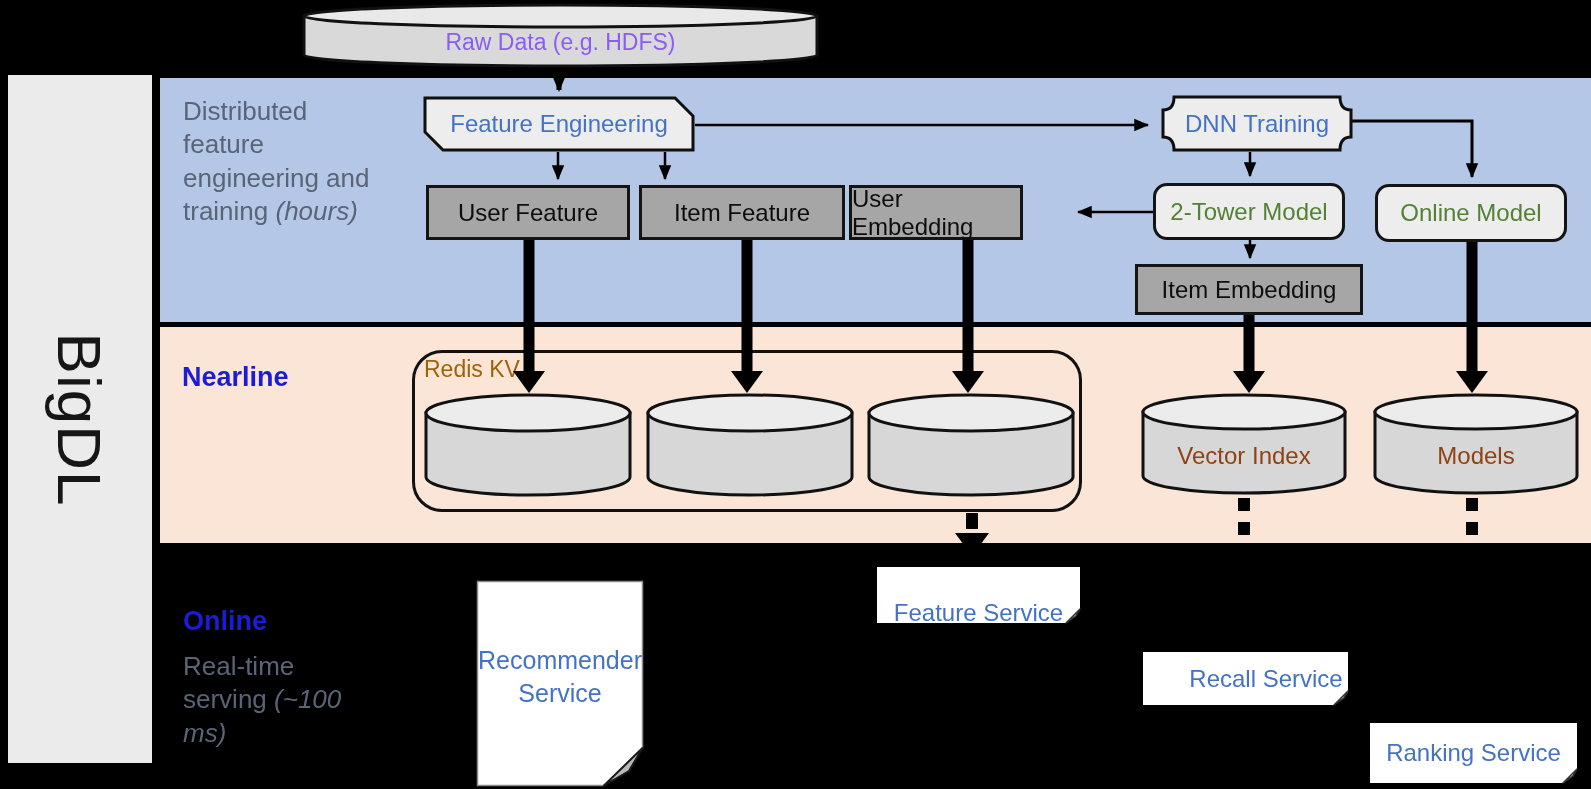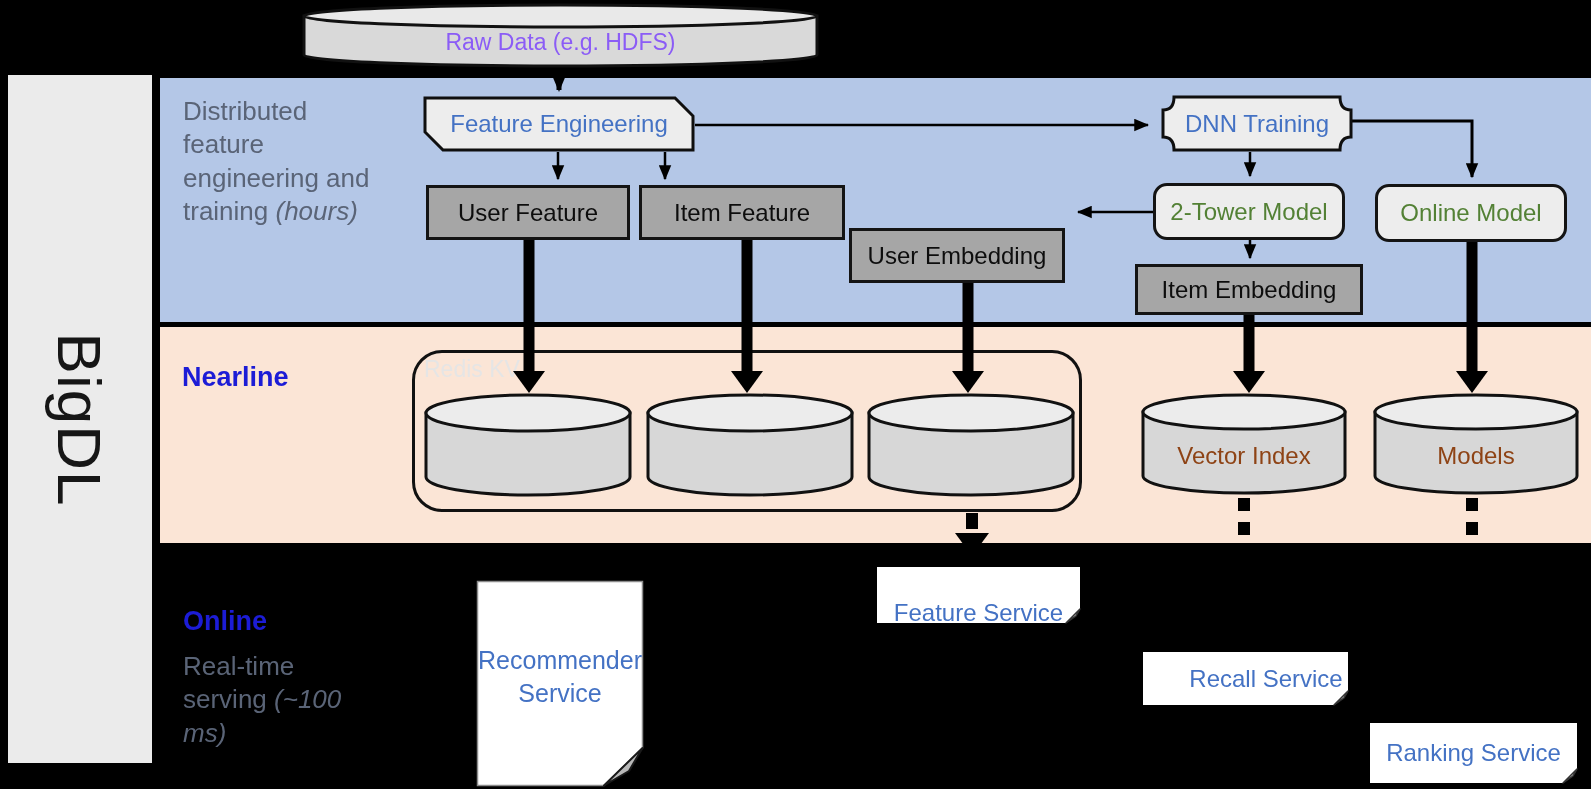--- a/index.html
+++ b/index.html
@@ -27,21 +27,21 @@
   .round{background:#ededed;border:3px solid #141414;border-radius:14px;box-sizing:border-box;
          display:flex;align-items:center;justify-content:center;font-size:24px;}
   .bluetext{color:#4472c4;}
   .greentext{color:#538135;}
   .browntext{color:#8e4315;}
   .blacktext{color:#8b5cf6;}
   .node svg{position:absolute;inset:0;overflow:visible;}
   
   .rediswrap{position:absolute;left:412px;top:350px;width:670px;height:162px;border:3px solid #111;
              border-radius:30px;box-sizing:border-box;z-index:2;}
-  .redislbl{position:absolute;left:9px;top:3px;font-size:23px;color:#e5e5e5;}
+  .redislbl{position:absolute;left:9px;top:3px;font-size:23px;color:#a16207;}
   #connectors{position:absolute;left:0;top:0;z-index:4;pointer-events:none;}
   .lbl, .dark, .round, .seclabel{pointer-events:none;}
 </style>
 </head>
 <body>
 
 <div id="stage">
 
   <div class="band offline"></div>
   <div class="band nearline"></div>
@@ -127,21 +127,21 @@
     </svg>
     <div class="lbl bluetext" style="font-size:24px;">Feature Engineering</div>
   </div>
 
   <div class="node dark" style="left:426px;top:185px;width:204px;height:55px;">
     <span>User Feature</span>
   </div>
   <div class="node dark" style="left:639px;top:185px;width:206px;height:55px;">
     <span>Item Feature</span>
   </div>
-  <div class="node dark" style="left:849px;top:185px;width:216px;height:55px;margin-top:43px;">
+  <div class="node dark" style="left:849px;top:185px;width:174px;height:55px;">
     <span>User Embedding</span>
   </div>
 
   <div class="node" style="left:1155px;top:95px;width:192px;height:57px;margin-left:6px;">
     <svg width="192" height="57" viewBox="0 0 192 57">
       <path d="M13 2 H179 Q179 15 190 15 V42 Q179 42 179 55 H13 Q13 42 2 42 V15 Q13 15 13 2 Z" fill="#ededed" stroke="#0f0f0f" stroke-width="3"></path>
     </svg>
     <div class="lbl bluetext" style="font-size:24px;">DNN Training</div>
   </div>
 

